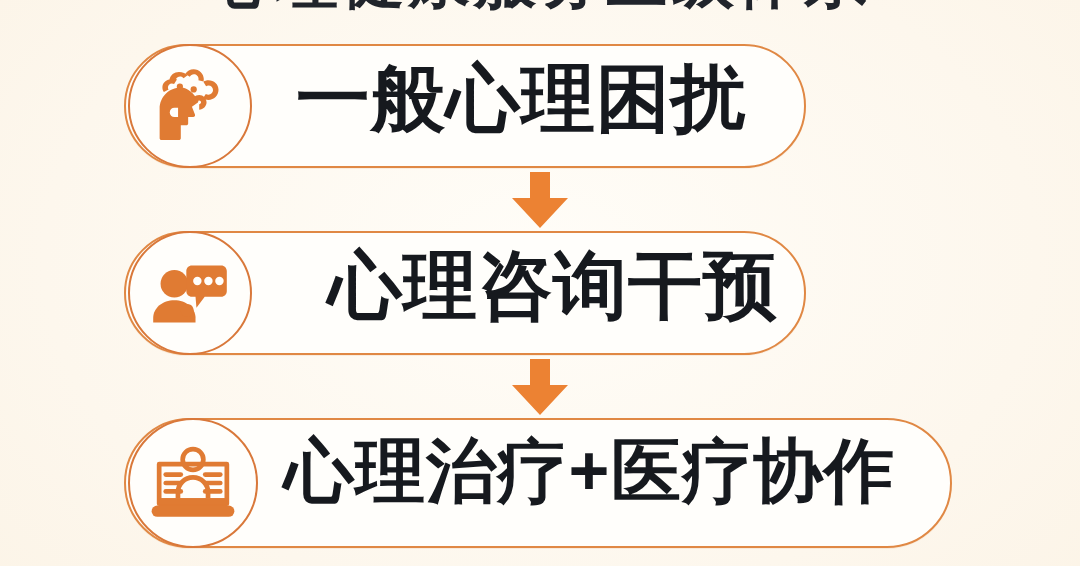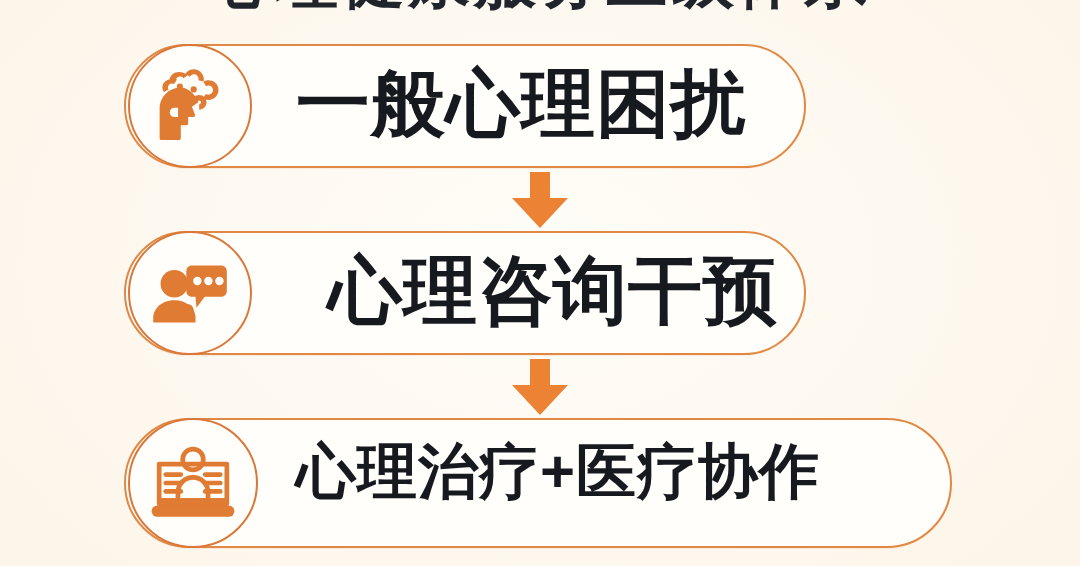--- a/index.html
+++ b/index.html
@@ -64,21 +64,21 @@
     display: flex;
     align-items: center;
     justify-content: center;
     z-index: 3;
   }
   .icon-badge svg { display: block; }
 
   .pill-label {
     position: absolute;
     z-index: 2;
-    font-family: Liberation Sans, sans-serif;
+    font-family: Liberation Mono, monospace;
     font-weight: bold;
     color: #16191e;
     white-space: nowrap;
     letter-spacing: 1px;
     line-height: 1;
   }
 
   
   .arrow {
     position: absolute;
@@ -89,21 +89,21 @@
   #row1 .pill      { left: 124px; top: 44px;  width: 682px; height: 124px; }
   #row1 .icon-badge{ left: 128px; top: 44px;  width: 124px; height: 124px; }
   #row1 .pill-label{ left: 296px; top: 67px;  font-size: 74px; }
 
   #row2 .pill      { left: 124px; top: 231px; width: 682px; height: 124px; }
   #row2 .icon-badge{ left: 128px; top: 231px; width: 124px; height: 124px; }
   #row2 .pill-label{ left: 296px; top: 254px; font-size: 74px; margin-left: 32px; }
 
   #row3 .pill      { left: 124px; top: 418px; width: 828px; height: 130px; }
   #row3 .icon-badge{ left: 128px; top: 418px; width: 130px; height: 130px; }
-  #row3 .pill-label{ left: 296px; top: 442px; font-size: 60px; }
+  #row3 .pill-label{ left: 284px; top: 442px; font-size: 70px; }
 
   #arrow1 { left: 506px; top: 172px; }
   #arrow2 { left: 506px; top: 359px; }
 </style>
 </head>
 <body>
 
 <div id="stage">
 
   <div class="clipped-title">心理健康服务三级体系</div>

